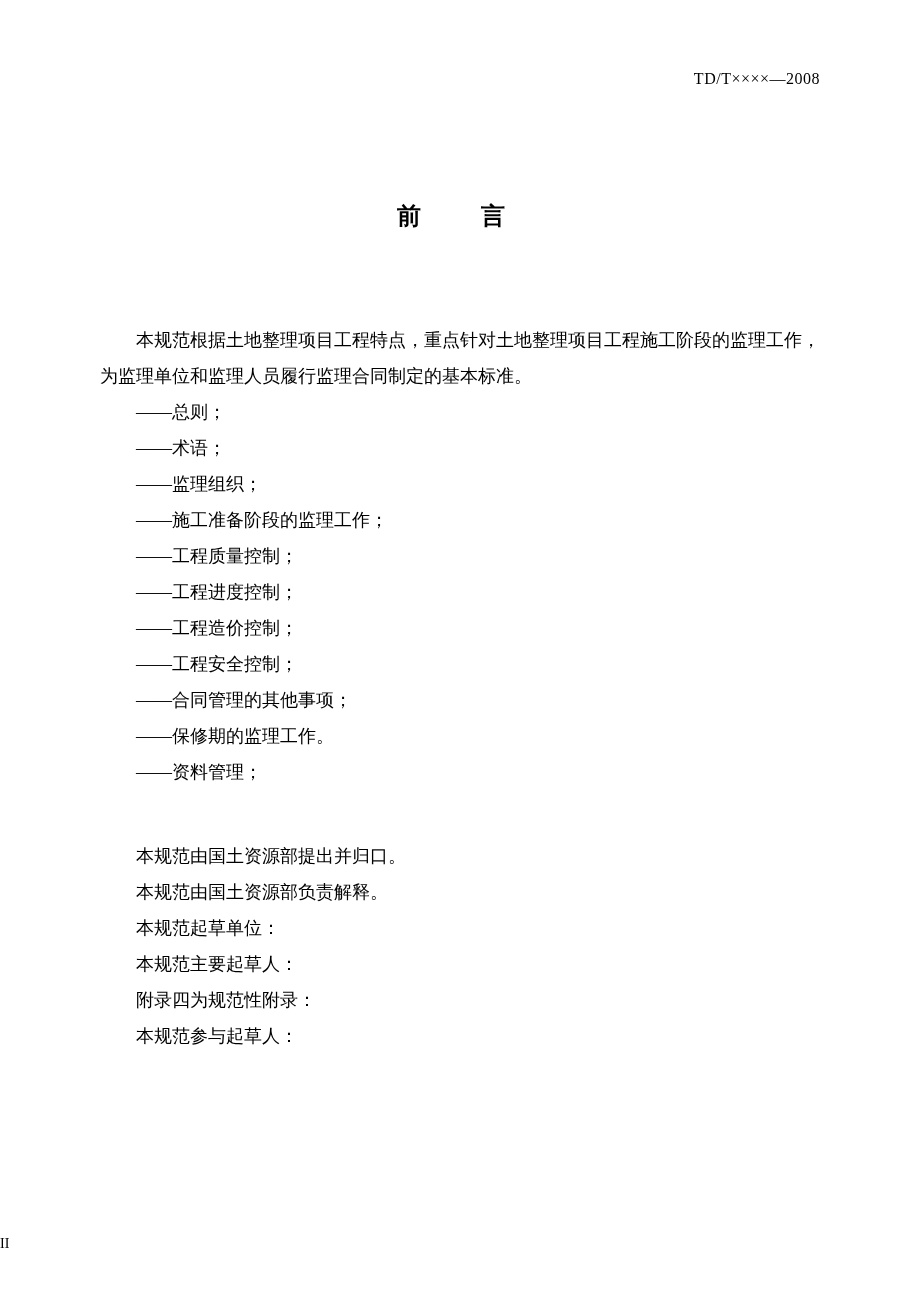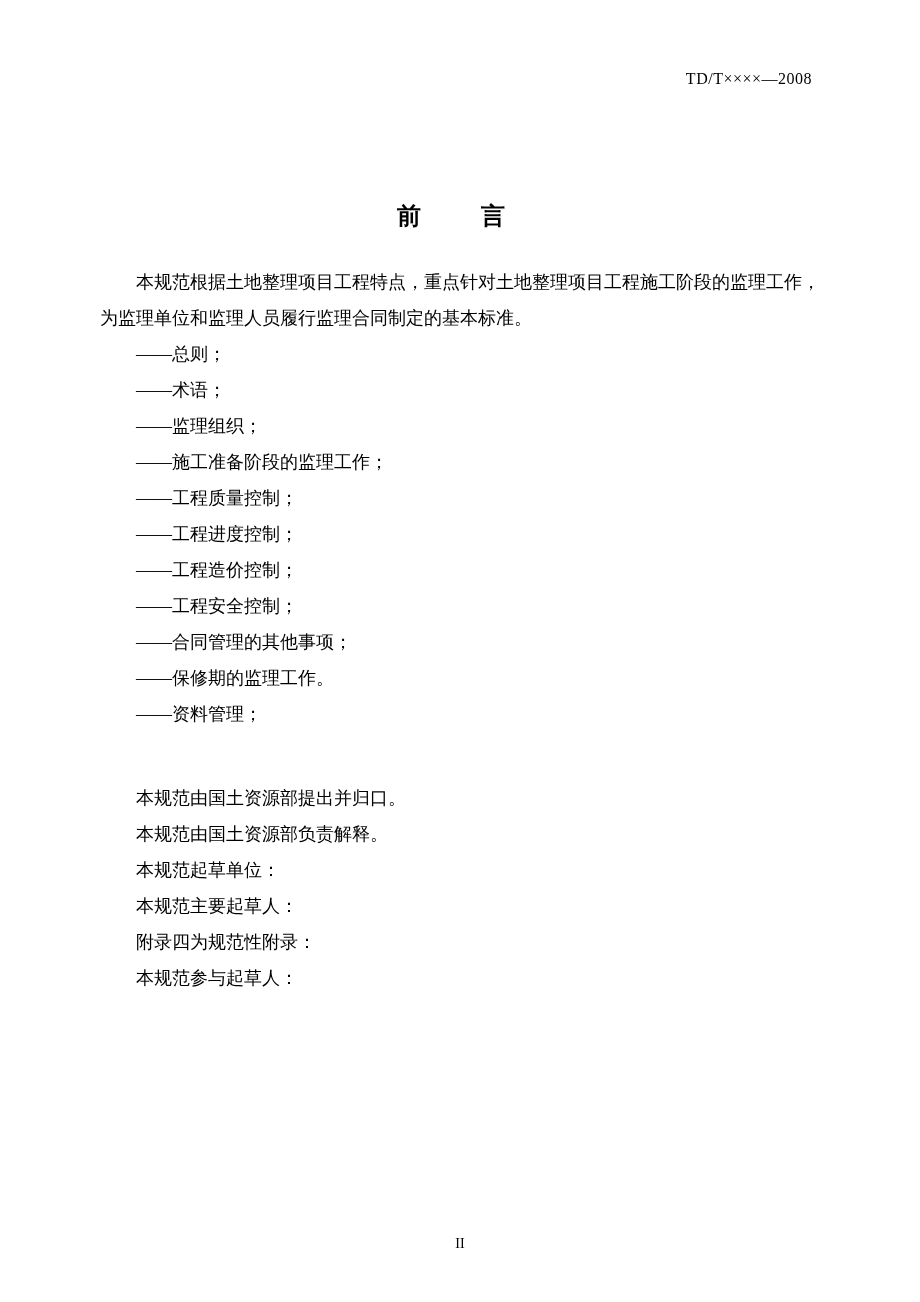--- a/index.html
+++ b/index.html
@@ -17,30 +17,30 @@
       position: relative;
     }
     .page {
       padding: 70px 100px 60px 100px;
       position: relative;
       height: 100%;
     }
     .header-code {
       position: absolute;
       top: 70px;
-      right: 108px;
+      right: 100px;
       font-size: 16px;
       letter-spacing: 0.5px;
     }
     .title {
       text-align: center;
       font-size: 24px;
       font-weight: bold;
       margin-top: 130px;
-      margin-bottom: 32px;
+      margin-bottom: 90px;
       letter-spacing: 18px;
     }
     .body-text {
       line-height: 2.0;
       font-size: 18px;
     }
     .para {
       text-indent: 2em;
     }
     .list-block {
@@ -50,21 +50,20 @@
       line-height: 2.0;
     }
     .spacer-lg {
       height: 48px;
     }
     .page-number {
       position: absolute;
       bottom: 50px;
       left: 0;
       right: 0;
-      text-align: center;
       font-size: 14px;
       font-family: "Times New Roman", serif;
     }
   </style>
 </head>
 <body>
 
 <div class="page">
 
   <div class="header-code">TD/T××××—2008</div>

